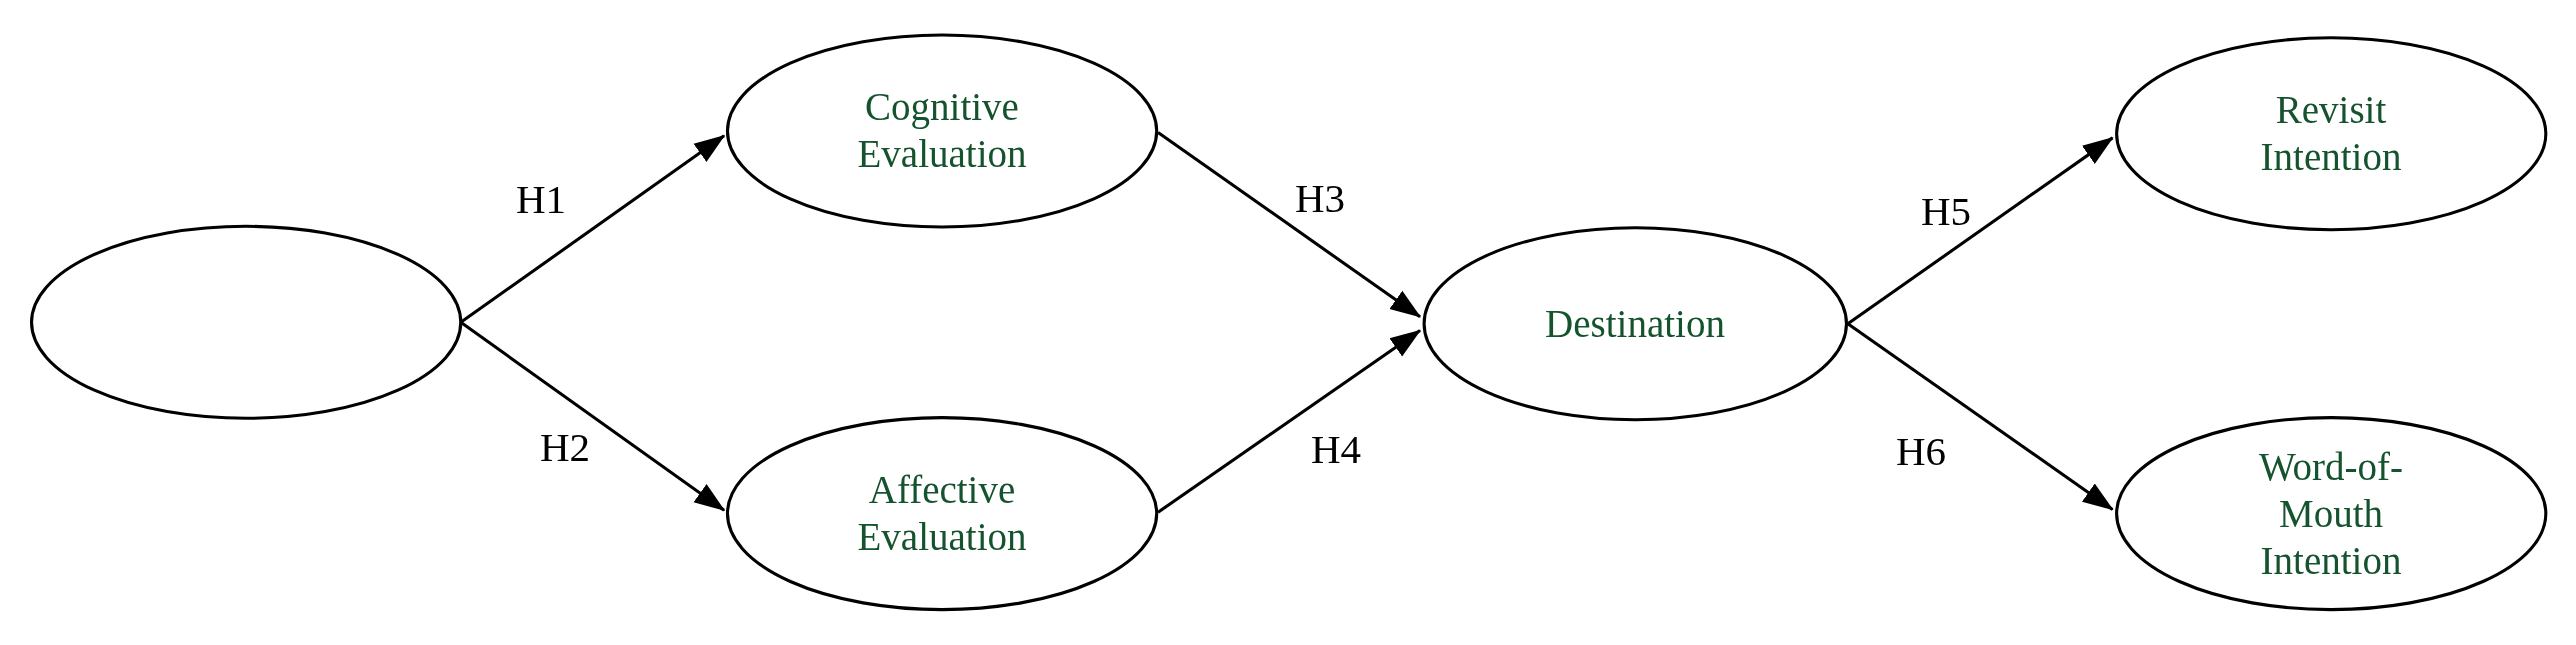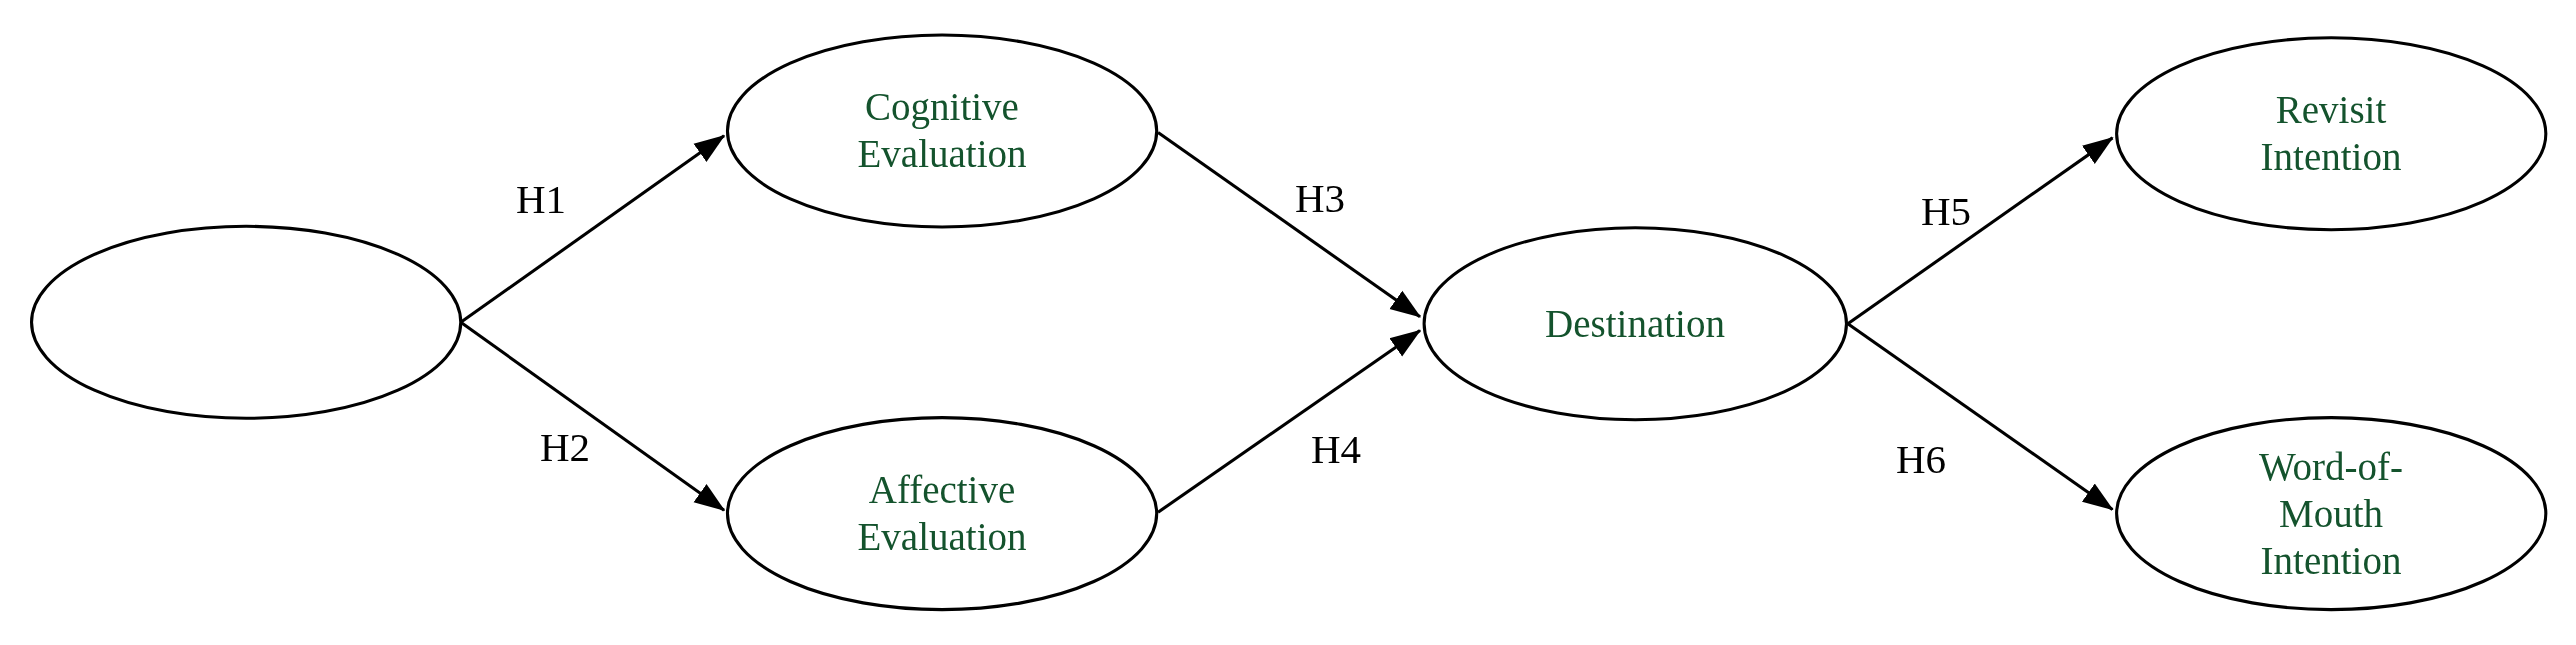--- a/index.html
+++ b/index.html
@@ -78,16 +78,16 @@
 Intention</div>
   <div class="node-label" style="left:2331px; top:514px;">Word-of-
 Mouth
 Intention</div>
 
   <div class="edge-label" style="left:541px;  top:199px;">H1</div>
   <div class="edge-label" style="left:549px;  top:447px;margin-left:16px;">H2</div>
   <div class="edge-label" style="left:1320px; top:198px;">H3</div>
   <div class="edge-label" style="left:1316px; top:449px;margin-left:20px;">H4</div>
   <div class="edge-label" style="left:1946px; top:197px;margin-top:14px;">H5</div>
-  <div class="edge-label" style="left:1921px; top:451px;margin-top:8px;">H6</div>
+  <div class="edge-label" style="left:1921px; top:451px;">H6</div>
 
 </div>
 
 
 </body></html>

